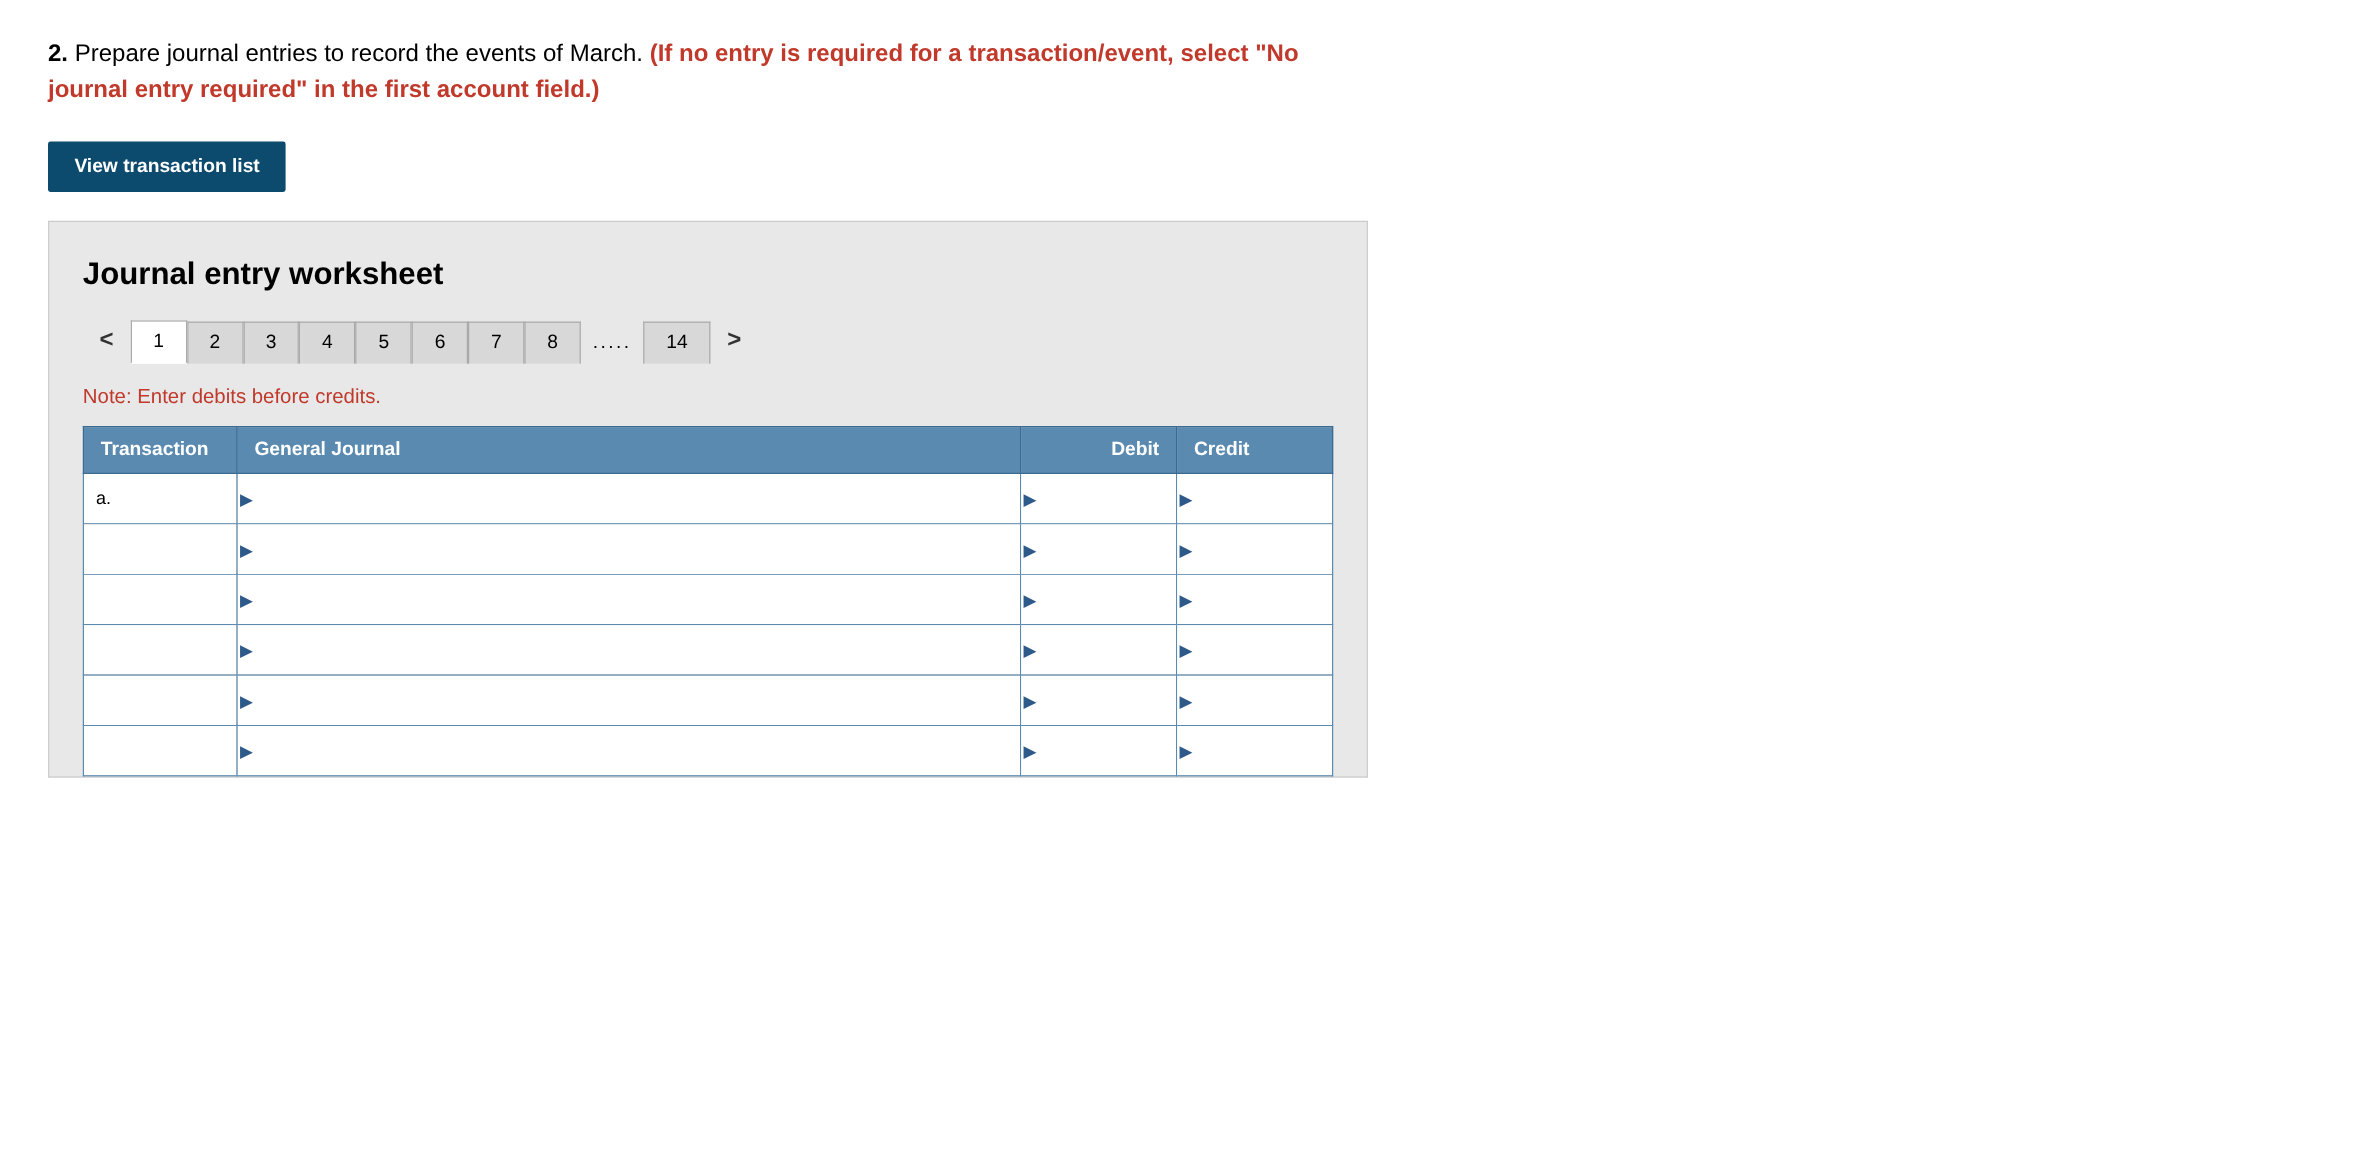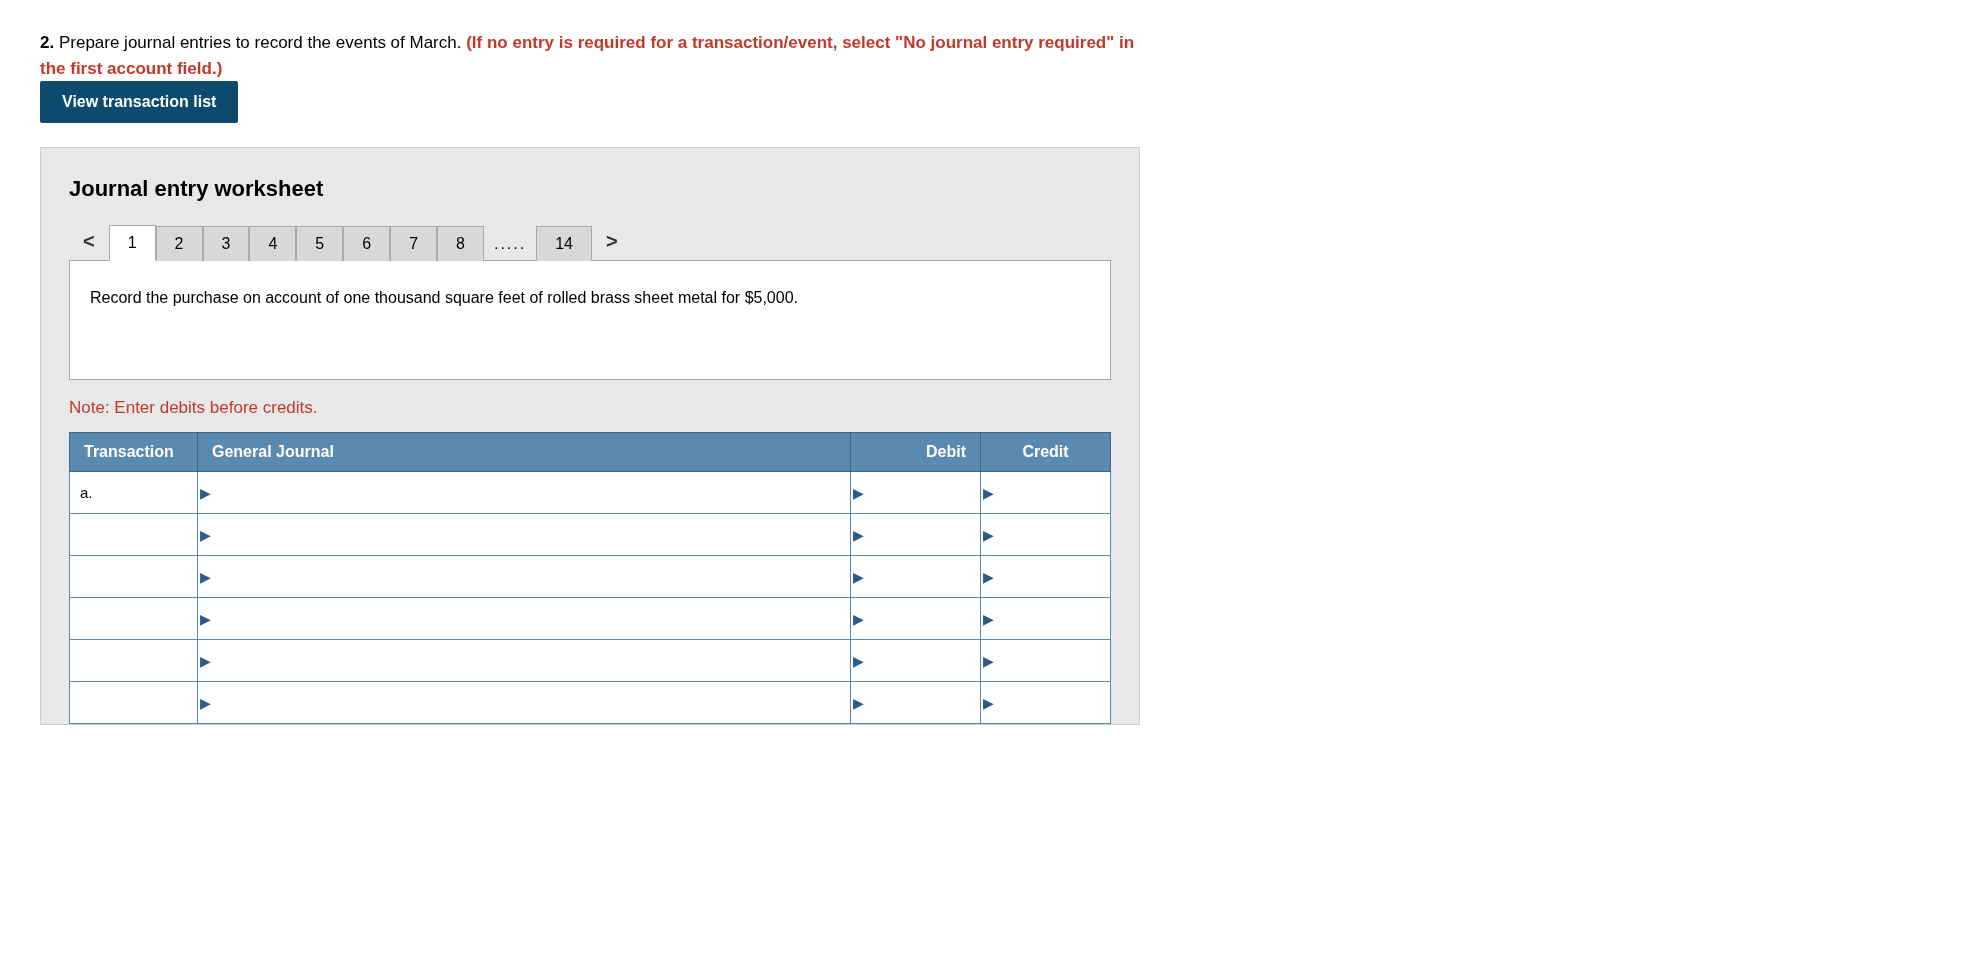--- a/index.html
+++ b/index.html
@@ -10,22 +10,23 @@
 
     body {
       font-family: Arial, sans-serif;
       font-size: 16px;
       background: #fff;
       color: #000;
       padding: 30px 40px;
     }
 
     .instruction {
-      font-size: 17px;
+      font-size: 20px;
       line-height: 1.5;
+      margin-bottom: 28px;
       max-width: 1100px;
     }
 
     .instruction .bold {
       font-weight: bold;
     }
 
     .instruction .red {
       color: #c0392b;
       font-weight: bold;
@@ -44,21 +45,21 @@
     }
 
     .worksheet-container {
       background: #e8e8e8;
       border: 1px solid #ccc;
       padding: 28px 28px 0 28px;
       max-width: 1100px;
     }
 
     .worksheet-title {
-      font-size: 22px;
+      font-size: 26px;
       font-weight: bold;
       margin-bottom: 20px;
     }
 
     .nav-arrow {
       font-size: 20px;
       cursor: pointer;
       padding: 8px 14px;
       background: none;
       border: none;
@@ -134,21 +135,21 @@
       text-align: left;
     }
 
     .journal-table thead tr th.col-debit {
       width: 130px;
       text-align: right;
     }
 
     .journal-table thead tr th.col-credit {
       width: 130px;
-      text-align: center;
+      text-align: left;
     }
 
     .journal-table tbody tr td {
       border: 1px solid #5a8ab0;
       padding: 0;
       height: 42px;
       position: relative;
     }
 
     .journal-table tbody tr td.td-transaction {
@@ -228,23 +229,20 @@
     <div class="tab-item">5</div>
     <div class="tab-item">6</div>
     <div class="tab-item">7</div>
     <div class="tab-item">8</div>
     <div class="tab-ellipsis">.....</div>
     <div class="tab-item">14</div>
 
     <button class="nav-arrow">&gt;</button>
   </div>
 
-  <div class="tab-content-area">
-    <p class="tab-description">Record the purchase on account of one thousand square feet of rolled brass sheet metal for $5,000.</p>
-  </div>
 
   <p class="note-text">Note: Enter debits before credits.</p>
 
   <table class="journal-table">
     <thead>
       <tr>
         <th class="col-transaction">Transaction</th>
         <th class="col-journal">General Journal</th>
         <th class="col-debit">Debit</th>
         <th class="col-credit">Credit</th>

